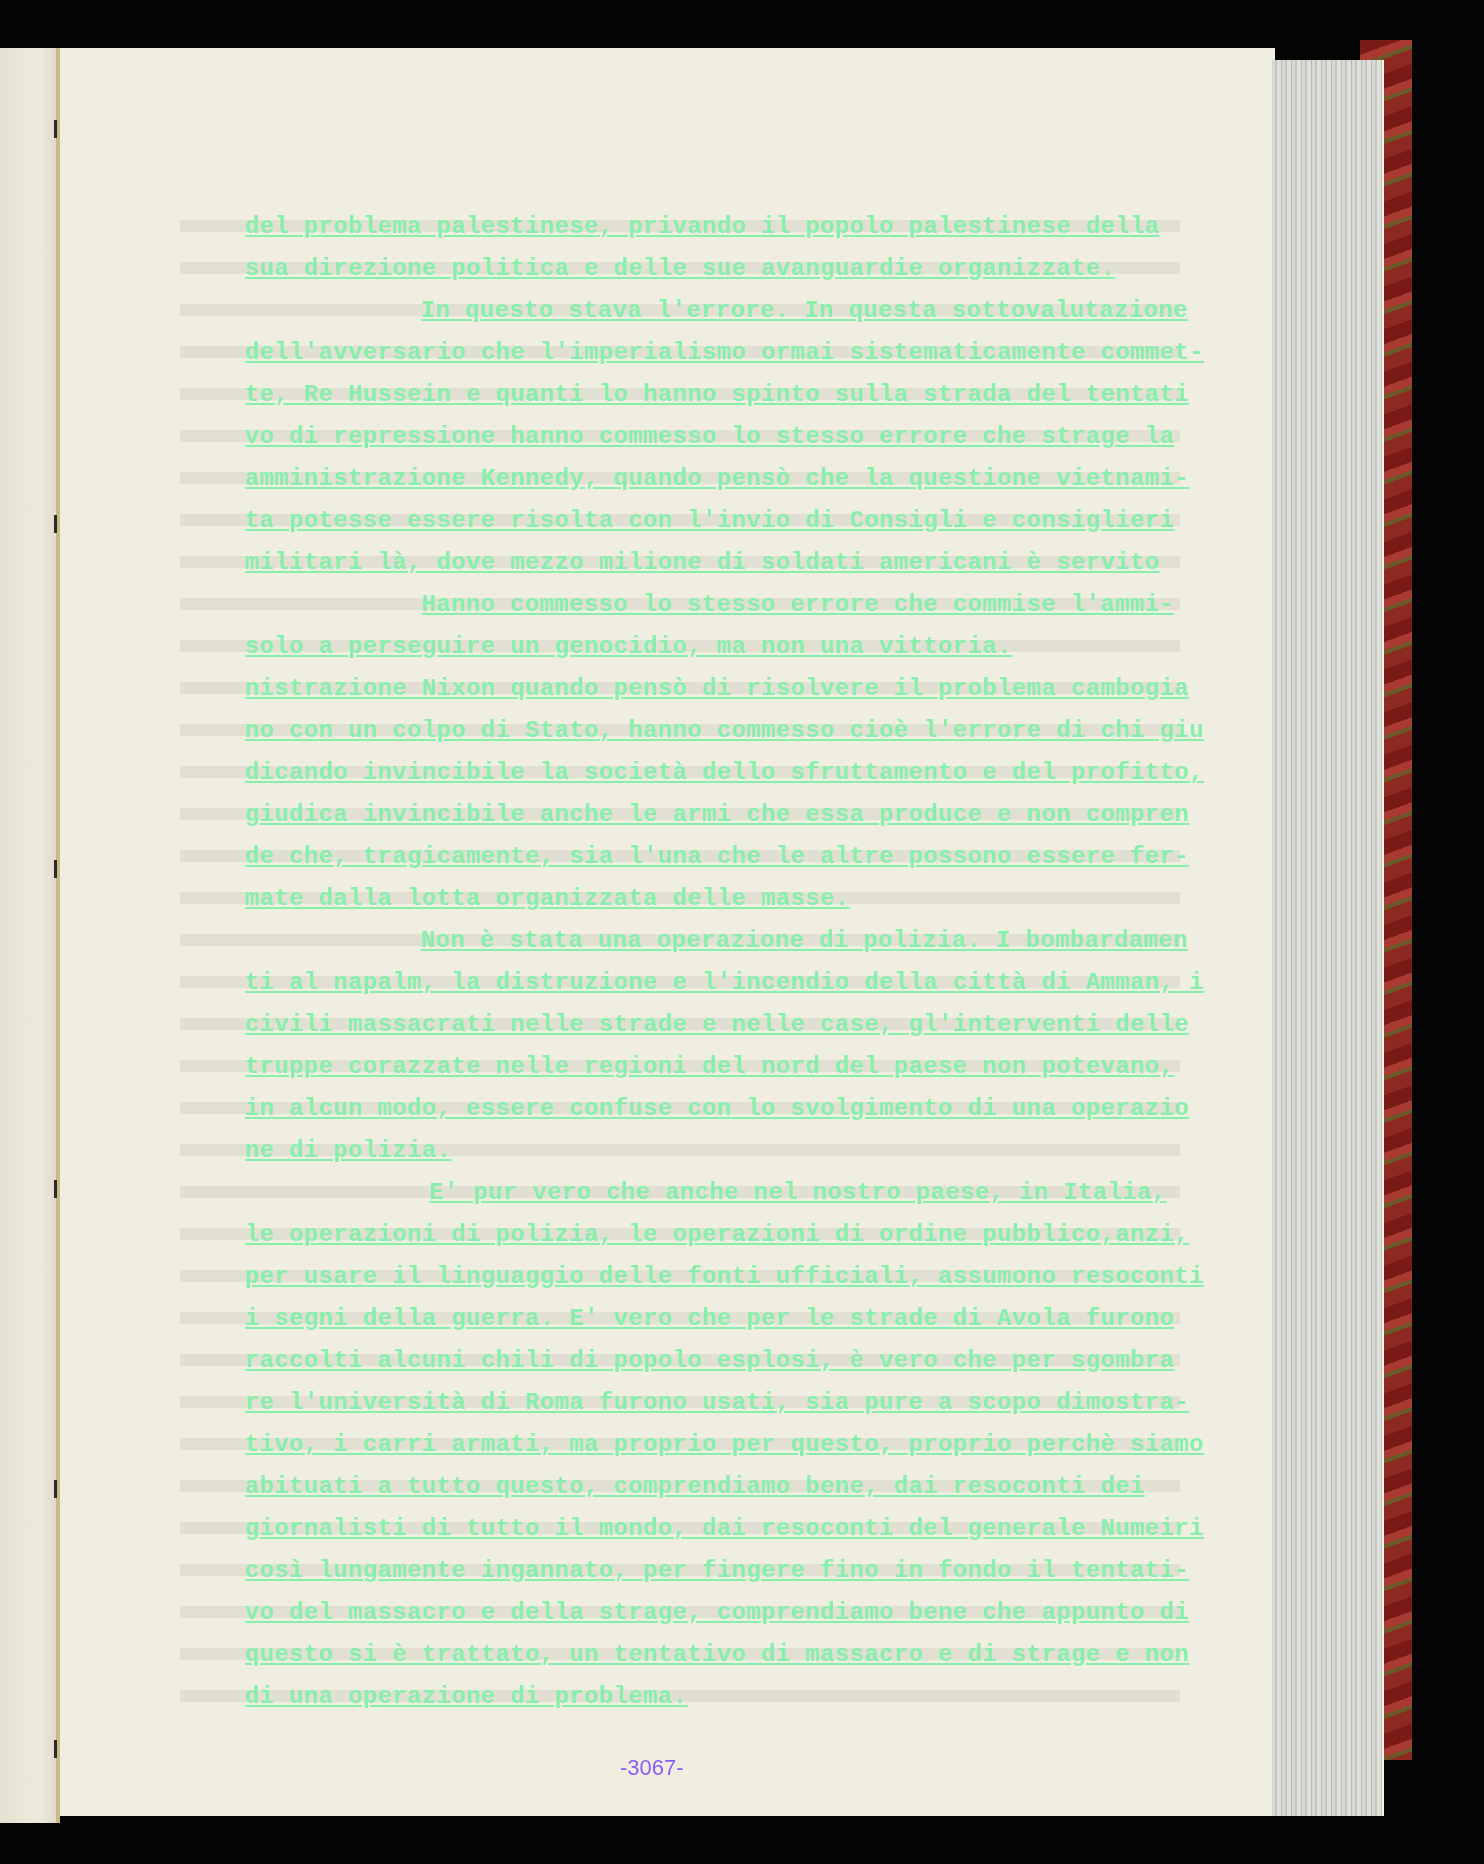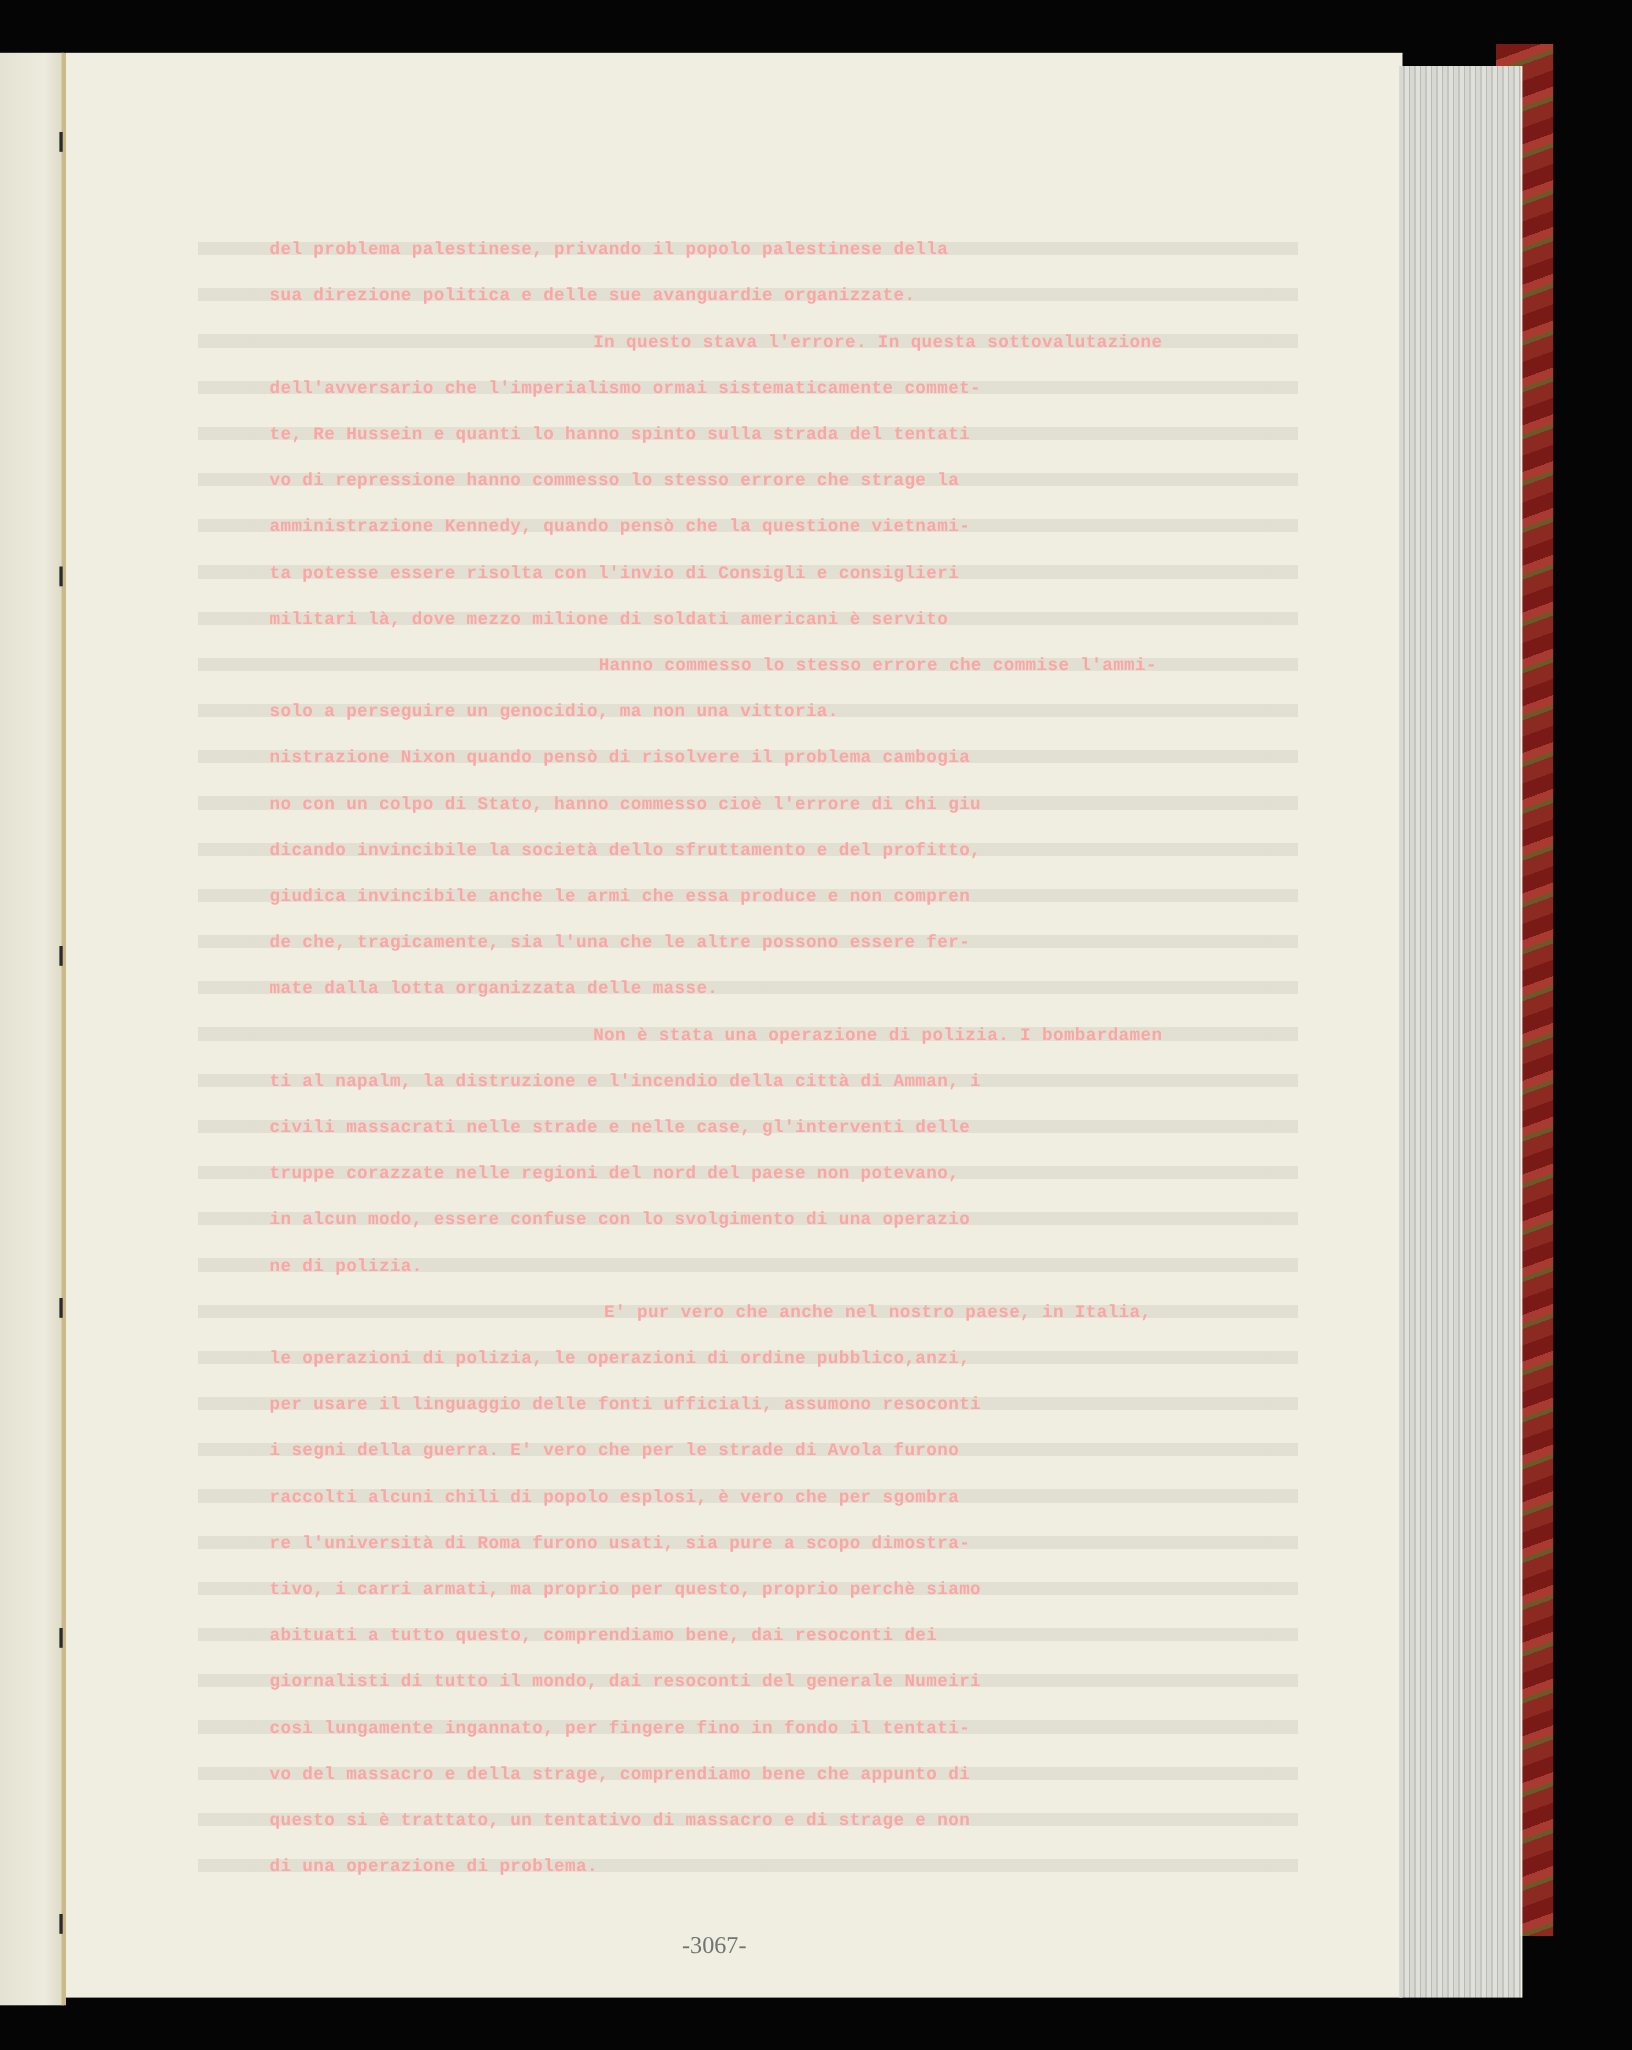--- a/index.html
+++ b/index.html
@@ -9,26 +9,26 @@
   .left-page { position:absolute; left:0; top:48px; width:58px; height:1775px;
     background:linear-gradient(90deg,#e4e2d2,#ecebdd 70%,#dcd9c4); }
   .gutter { position:absolute; left:56px; top:48px; width:4px; height:1775px; background:#cbb98a; }
   .page { position:absolute; left:60px; top:48px; width:1215px; height:1768px; background:#efeee0; }
   .edges { position:absolute; left:1272px; top:60px; width:110px; height:1756px;
     background:repeating-linear-gradient(90deg,#d8d8d2 0 3px,#c4c5c0 3px 5px,#e0e0da 5px 9px,#b9bab5 9px 10px);
     border-right:2px solid #f2f2ea; }
   .stitch { position:absolute; left:48px; width:16px; height:18px; }
   .stitch::before { content:""; position:absolute; left:6px; top:0; width:3px; height:18px; background:#2a2a2a; }
   .text { position:absolute; left:245px; top:206px; width:930px;
-    font-family:"Liberation Mono","DejaVu Sans Mono",monospace; font-size:16px;
-    font-weight:bold; color:#fca5a5; }
+    font-family:"Liberation Mono","DejaVu Sans Mono",monospace; font-size:24px;
+    font-weight:bold; color:#86efac;text-decoration:underline; }
   .line { height:42px; line-height:42px; white-space:pre; letter-spacing:0.35px; }
   .indent { padding-left:176px;text-align:center; }
-  .pagenum { position:absolute; left:620px; top:1755px; font-family:Liberation Serif, serif;
-    font-size:22px; color:#737373; }
+  .pagenum { position:absolute; left:620px; top:1755px; font-family:Liberation Sans, sans-serif;
+    font-size:22px; color:#8b5cf6; }
   .ghost { position:absolute; left:180px; top:206px; width:1000px; height:1500px; opacity:0.07;
     background:repeating-linear-gradient(180deg,transparent 0 14px,#222 14px 26px,transparent 26px 42px); }
 </style>
 </head>
 <body>
 
 <div class="cover"></div>
 <div class="left-page"></div>
 <div class="gutter"></div>
 <div class="page"></div>

